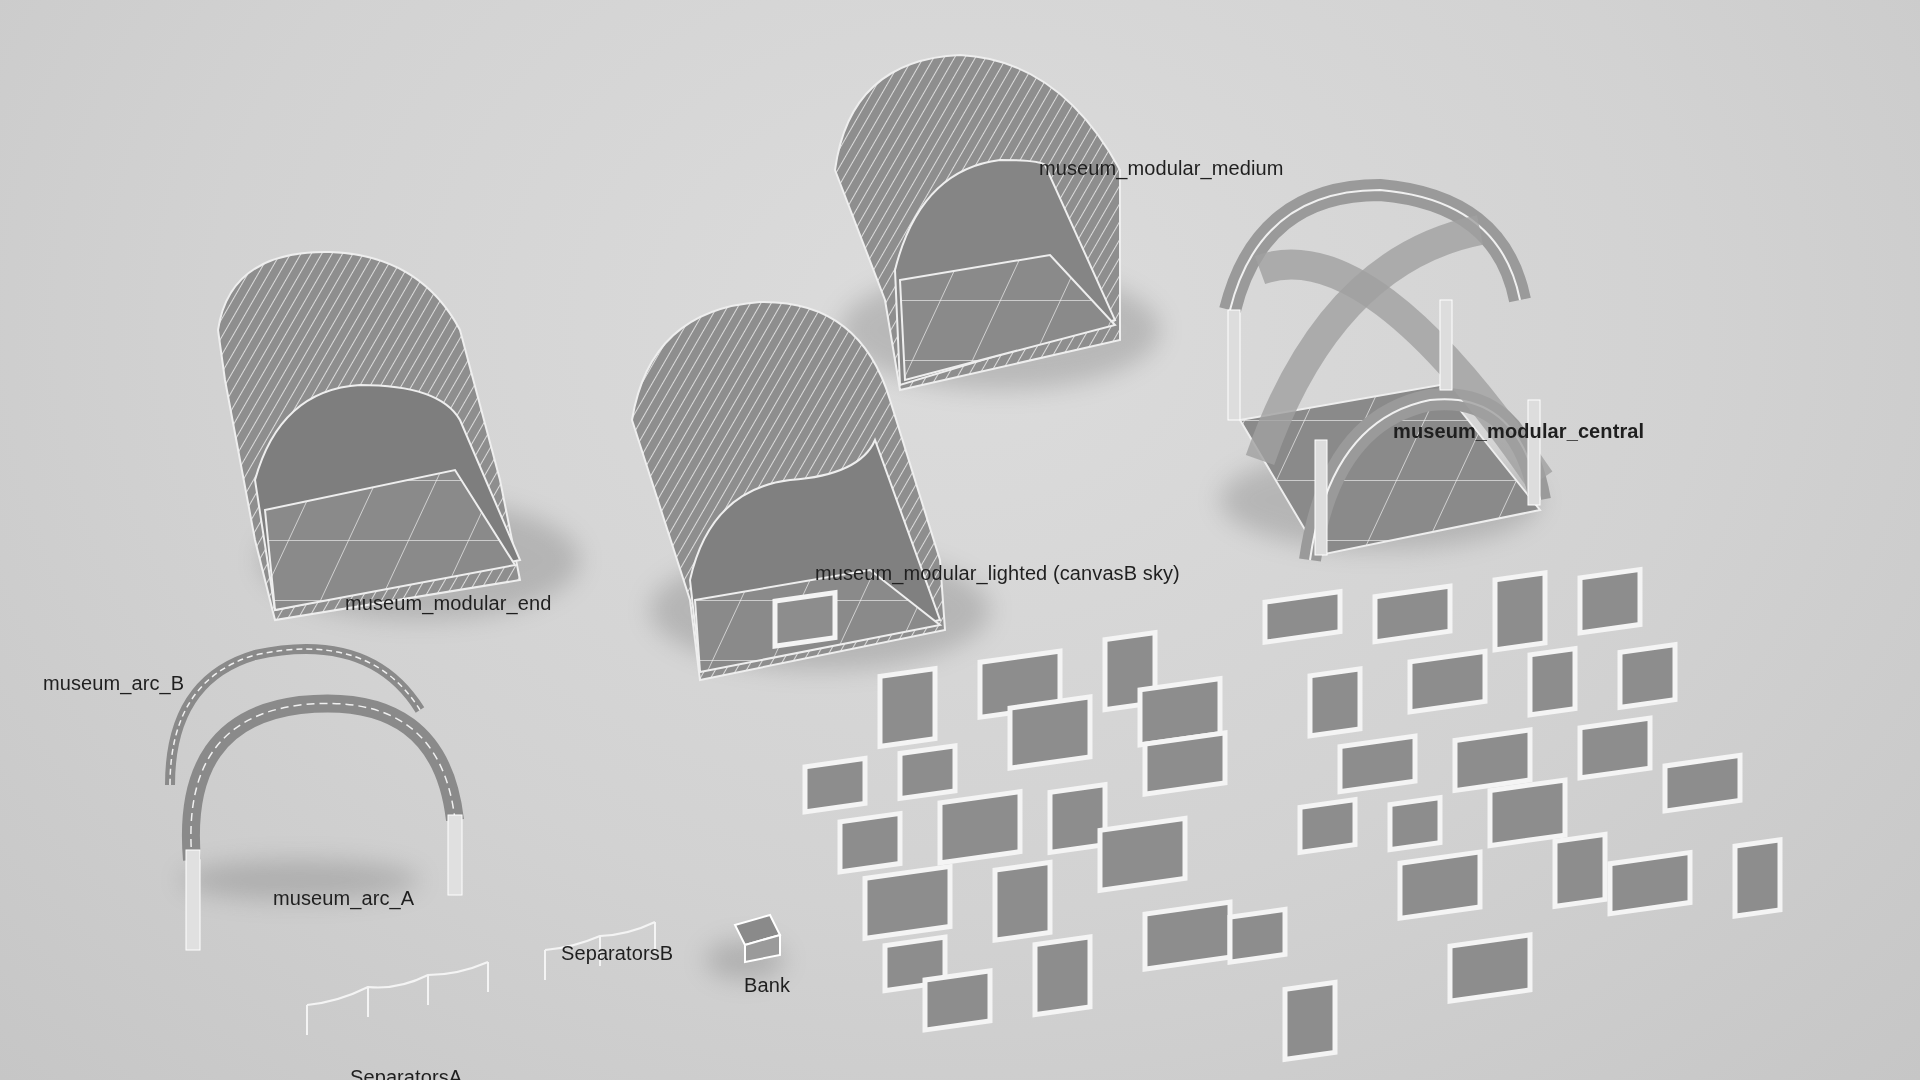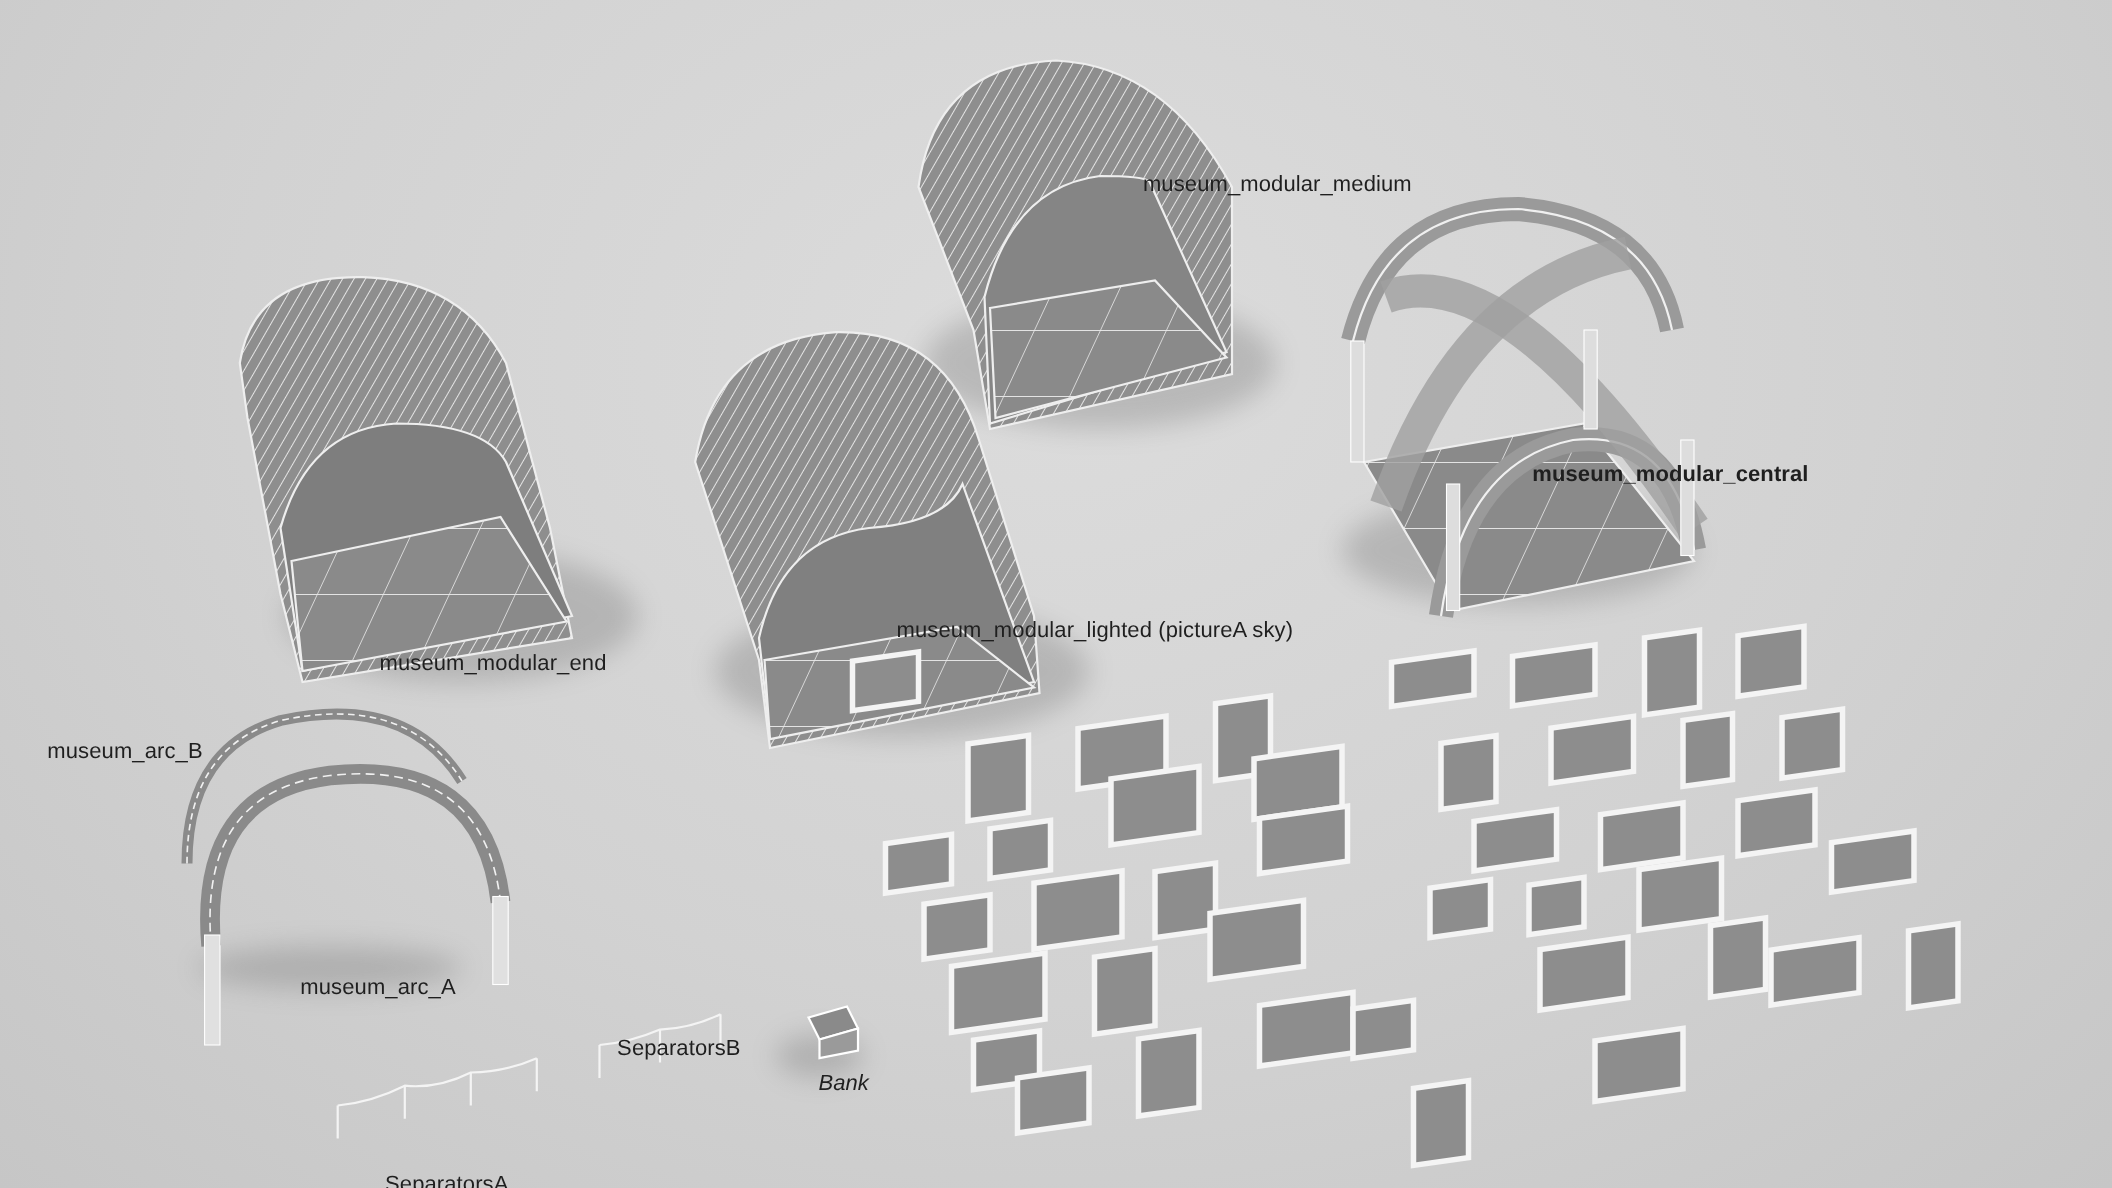--- a/index.html
+++ b/index.html
@@ -137,19 +137,19 @@
     <rect x="1735" y="1090" width="45" height="70" transform="skewY(-8)"></rect>
     <rect x="1230" y="1090" width="55" height="45" transform="skewY(-8)"></rect>
     <rect x="1285" y="1170" width="50" height="70" transform="skewY(-8)"></rect>
     <rect x="1450" y="1150" width="80" height="55" transform="skewY(-8)"></rect>
   </g>
 </svg>
 
 <div class="label" style="left:1039px;top:122px;margin-top:35px;">museum_modular_medium</div>
 <div class="label" style="left:1393px;top:420px;font-weight:bold;">museum_modular_central</div>
 <div class="label" style="left:334px;top:592px;margin-left:11px;">museum_modular_end</div>
-<div class="label" style="left:815px;top:562px;">museum_modular_lighted (pictureA sky)</div>
+<div class="label" style="left:815px;top:562px;">museum_modular_lighted (canvasB sky)</div>
 <div class="label" style="left:43px;top:672px;">museum_arc_B</div>
 <div class="label" style="left:261px;top:887px;margin-left:12px;">museum_arc_A</div>
 <div class="label" style="left:350px;top:1066px;">SeparatorsA</div>
 <div class="label" style="left:561px;top:942px;">SeparatorsB</div>
-<div class="label" style="left:744px;top:974px;font-style:italic;">Bank</div>
+<div class="label" style="left:744px;top:974px;">Bank</div>
 </div>
 
 </body></html>

